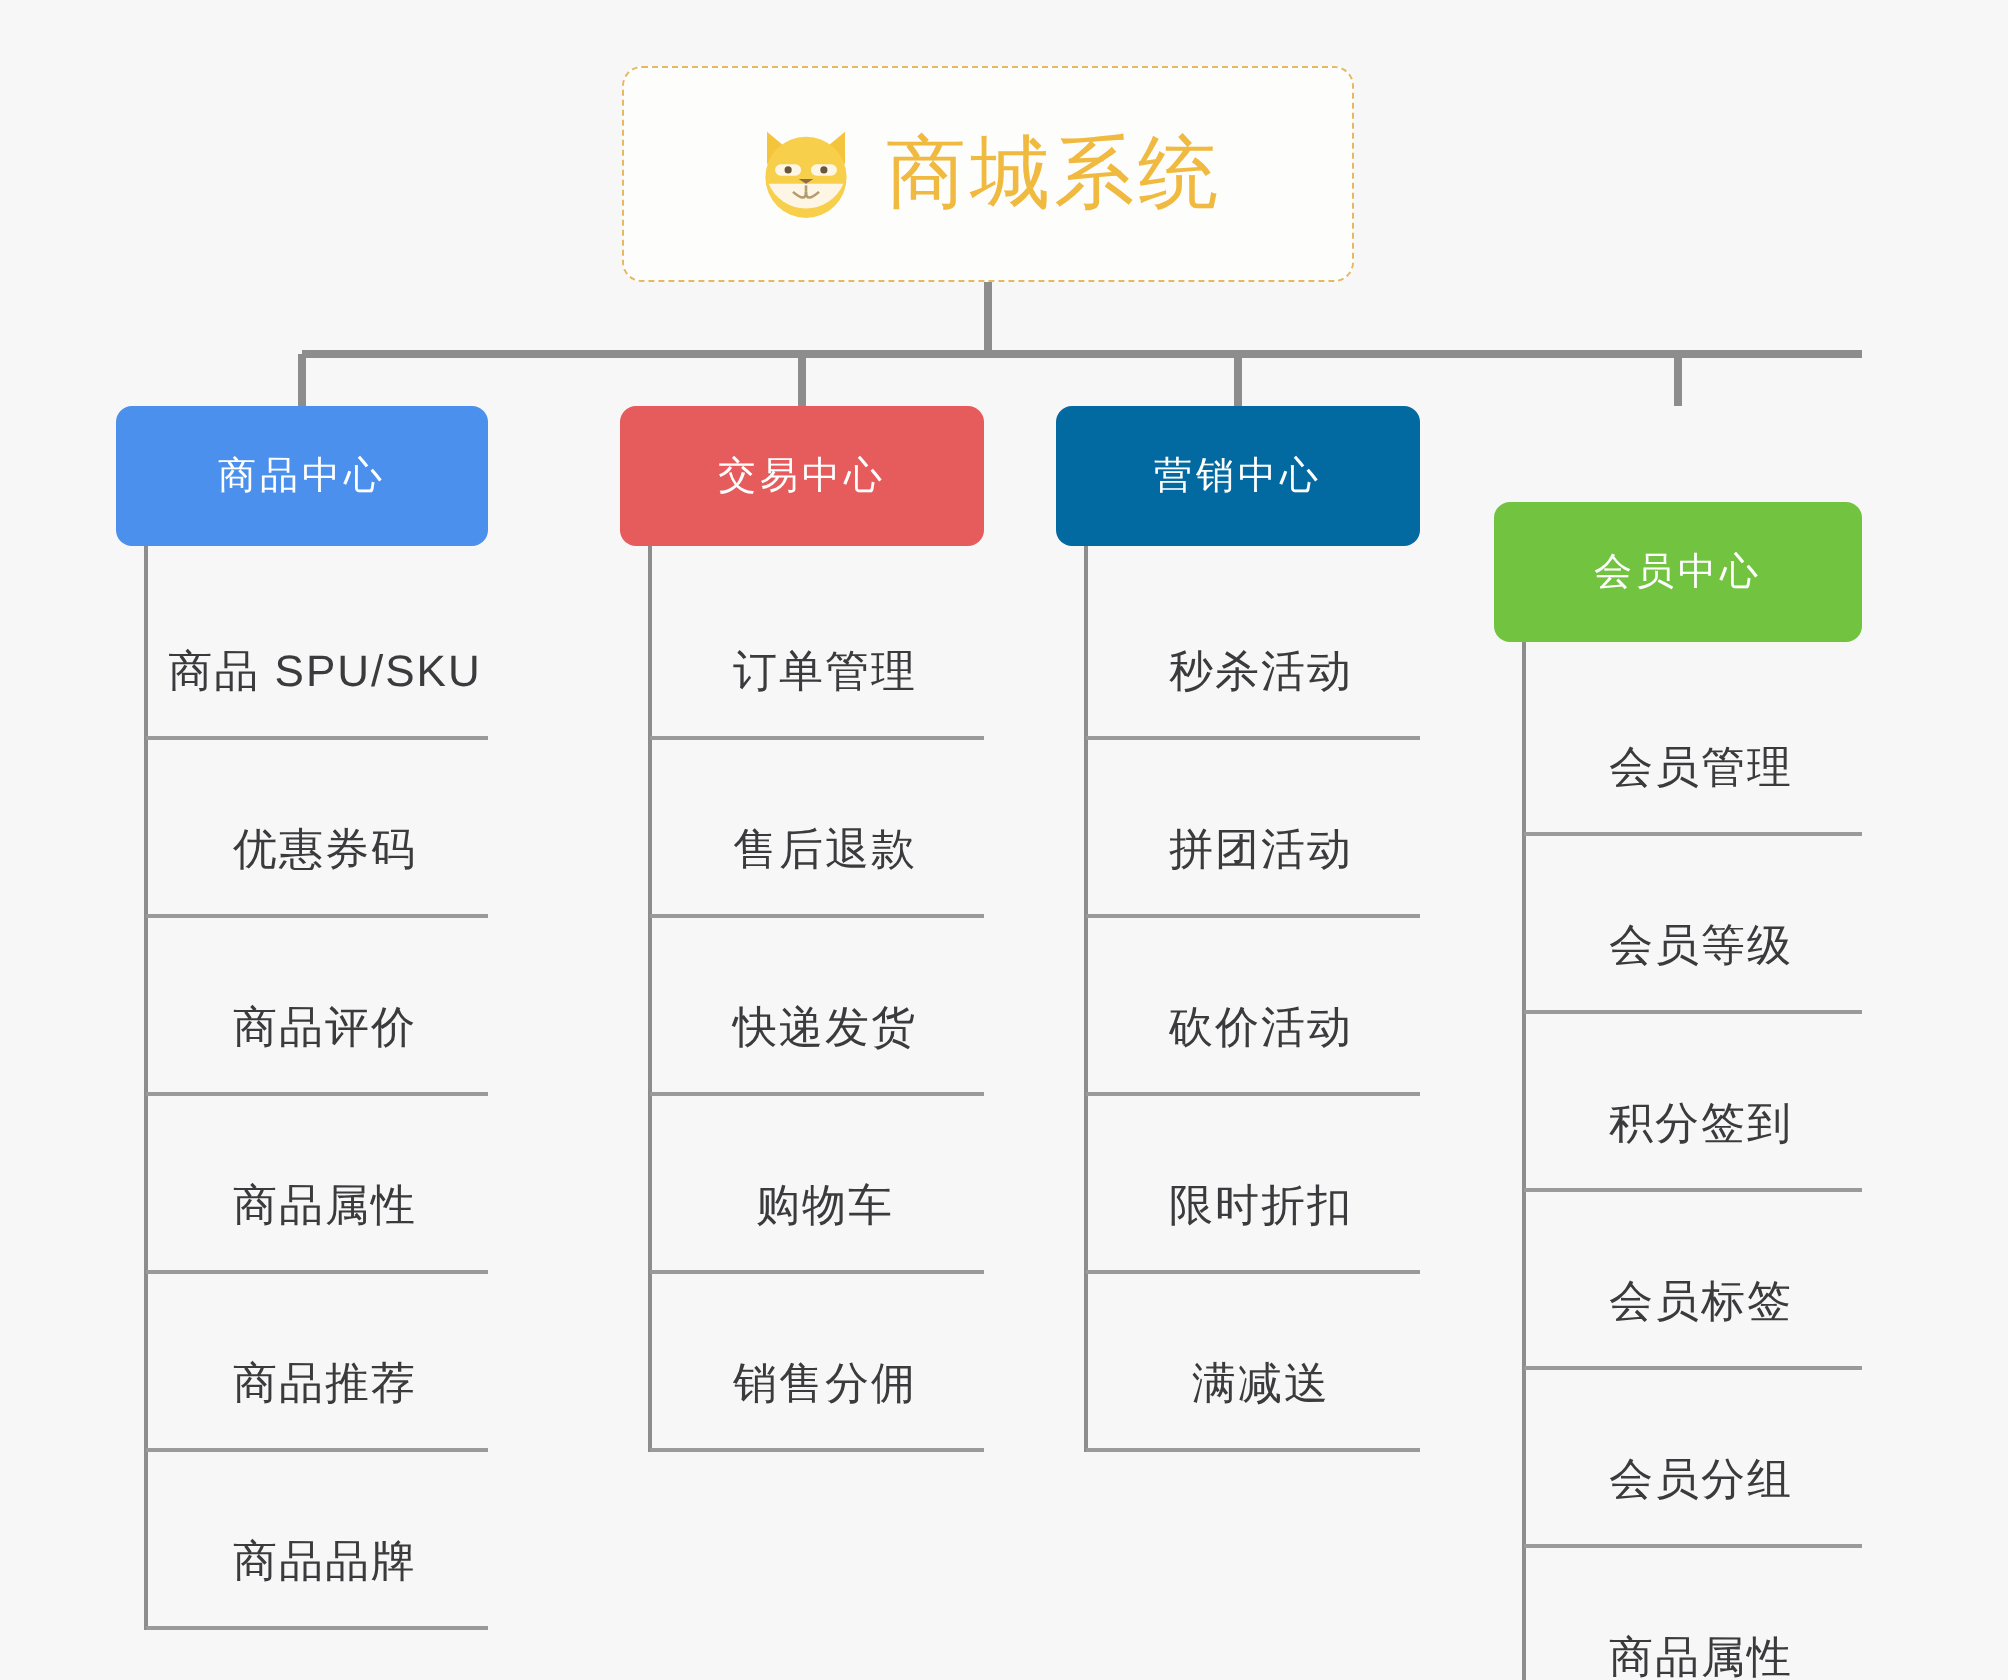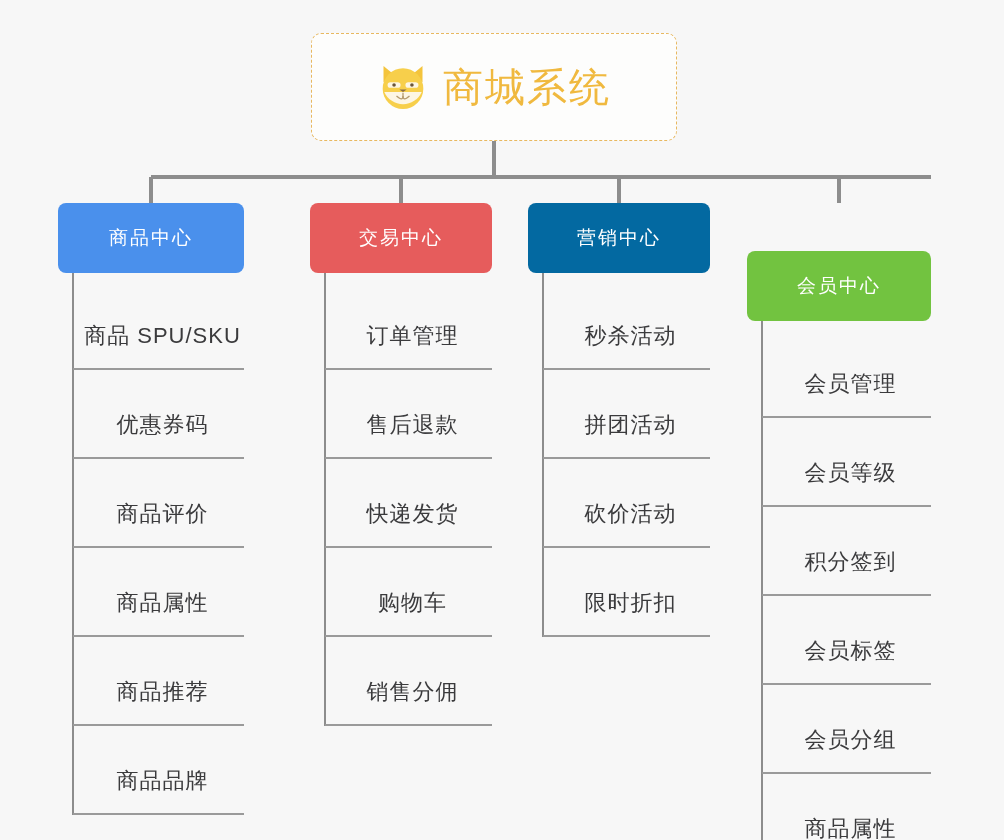--- a/index.html
+++ b/index.html
@@ -182,20 +182,21 @@
 
   <div class="column col-2">
     <div class="cat-box" style="background: #0369a1;">
       <span>营销中心</span>
     </div>
     <div class="leaf-list">
       <div class="leaf-item">秒杀活动</div>
       <div class="leaf-item">拼团活动</div>
       <div class="leaf-item">砍价活动</div>
       <div class="leaf-item">限时折扣</div>
+      <div class="leaf-item">满减送</div>
     </div>
   </div>
 
   <div class="column col-3">
     <div class="cat-box" style="background: rgb(114, 195, 64);">
       <span>会员中心</span>
     </div>
     <div class="leaf-list">
       <div class="leaf-item">会员管理</div>
       <div class="leaf-item">会员等级</div>

